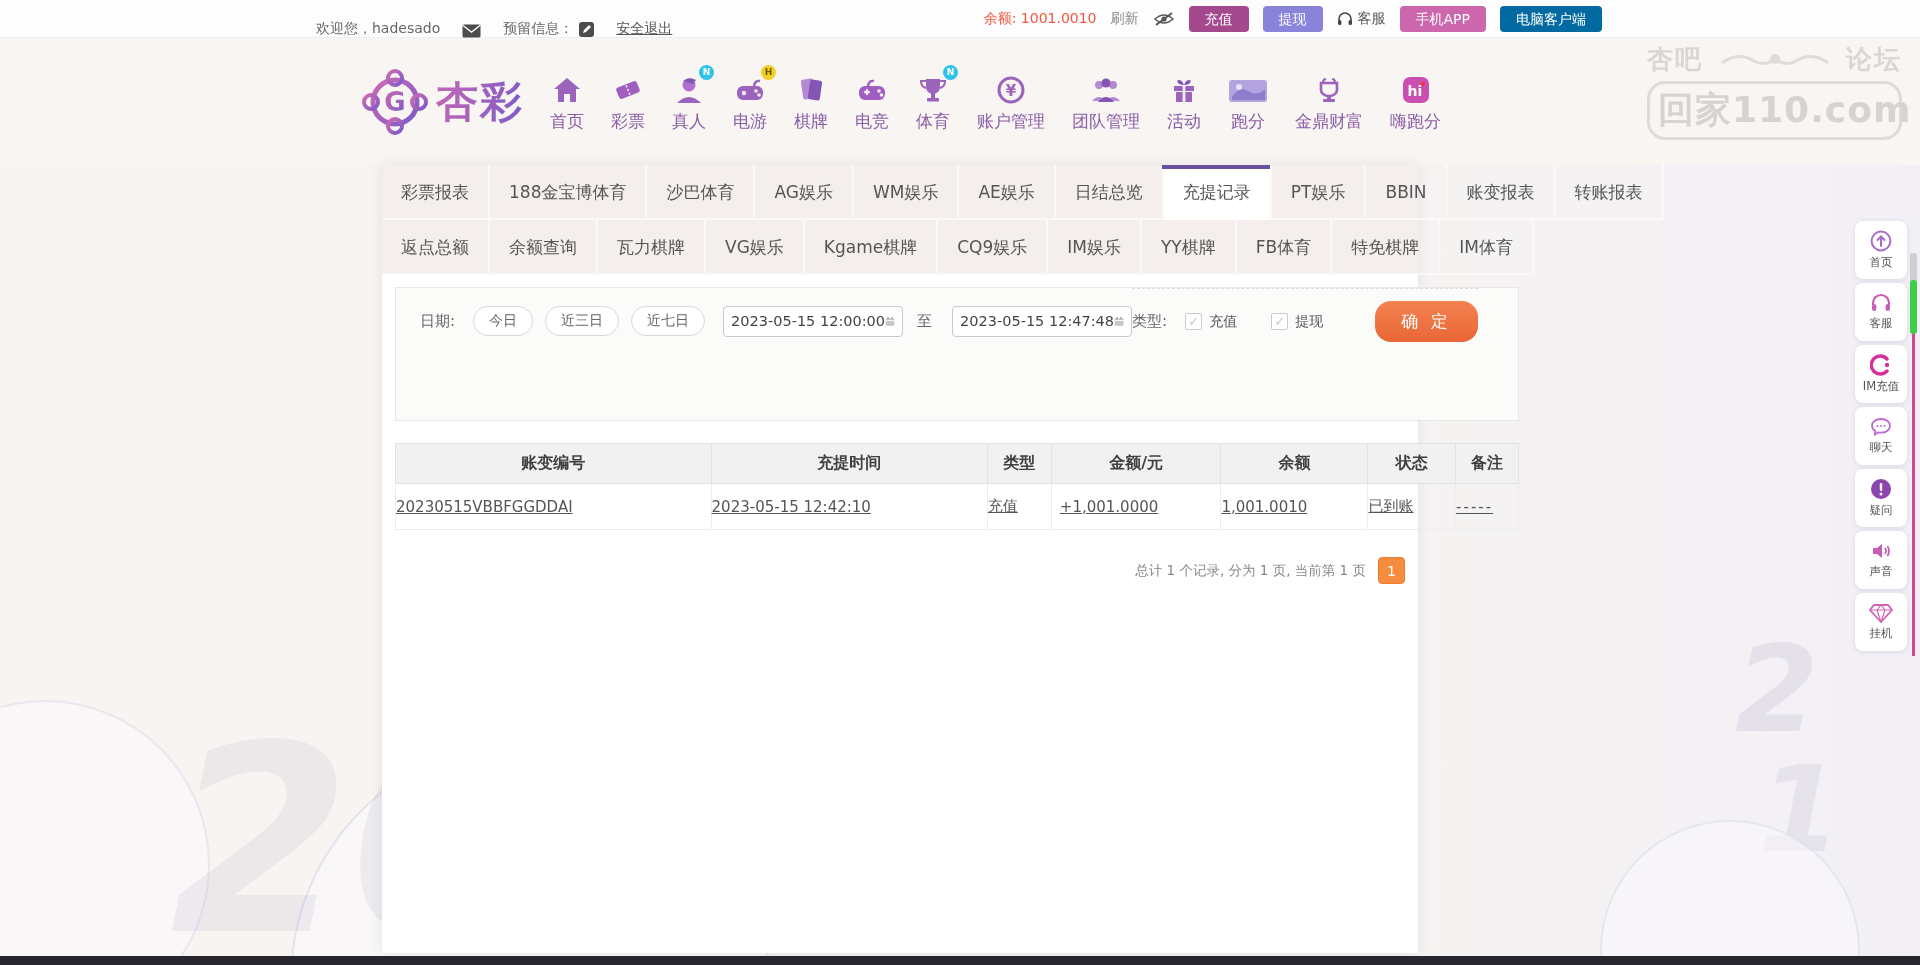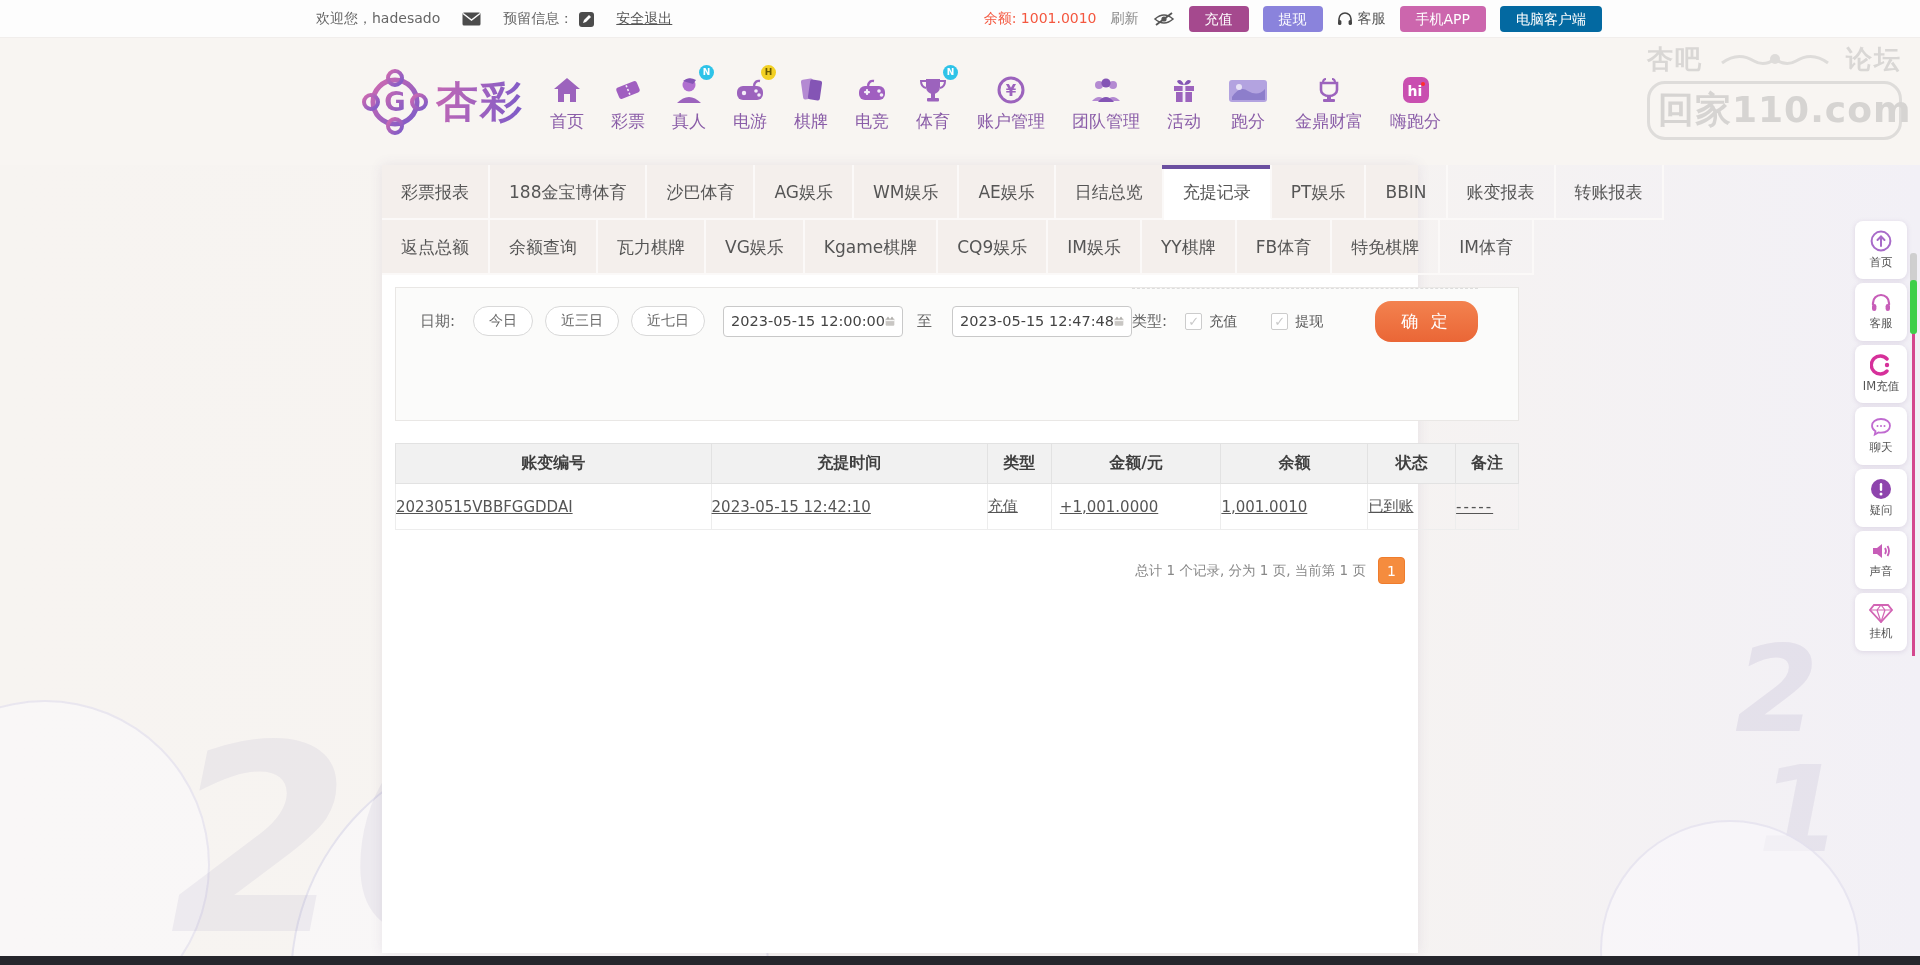--- a/index.html
+++ b/index.html
@@ -3,21 +3,21 @@
 <meta charset="utf-8">
 <style>
   * { margin:0; padding:0; box-sizing:border-box; }
   html,body { width:1920px; height:965px; overflow:hidden; }
   body { font-family:"DejaVu Sans","Liberation Sans",sans-serif; font-size:14px; color:#555;
          background:linear-gradient(90deg,#f7f4f1 0%,#f6f3f1 70%,#f2f0f6 100%); position:relative; }
 
   
   .topbar { position:absolute; top:0; left:0; width:100%; height:38px; background:#fdfdfd;
             border-bottom:1px solid #f1eeec; z-index:30; }
-  .topbar-left { position:absolute; left:316px; top:0; height:38px; display:flex; align-items:center; gap:22px; }
+  .topbar-left { position:absolute; left:316px; top:0; height:38px; display:flex; align-items:flex-end; gap:22px; }
   .topbar-right { position:absolute; right:318px; top:0; height:38px; display:flex; align-items:center; gap:14px; }
   .tb-text { color:#666; font-size:14px; }
   .tb-link { color:#555; text-decoration:underline; cursor:pointer; }
   .tb-balance { color:#f4573f; font-size:14px; }
   .tb-btn { display:inline-block; padding:4px 16px; border-radius:4px; color:#fff; font-size:14px; cursor:pointer; line-height:18px; }
   .btn-recharge { background:#a5498e; }
   .btn-withdraw { background:#8a83dc; }
   .btn-mobile   { background:#cc66ad; }
   .btn-pc       { background:#0369a1; }
   .tb-service { display:flex; align-items:center; gap:5px; color:#555; cursor:pointer; }

